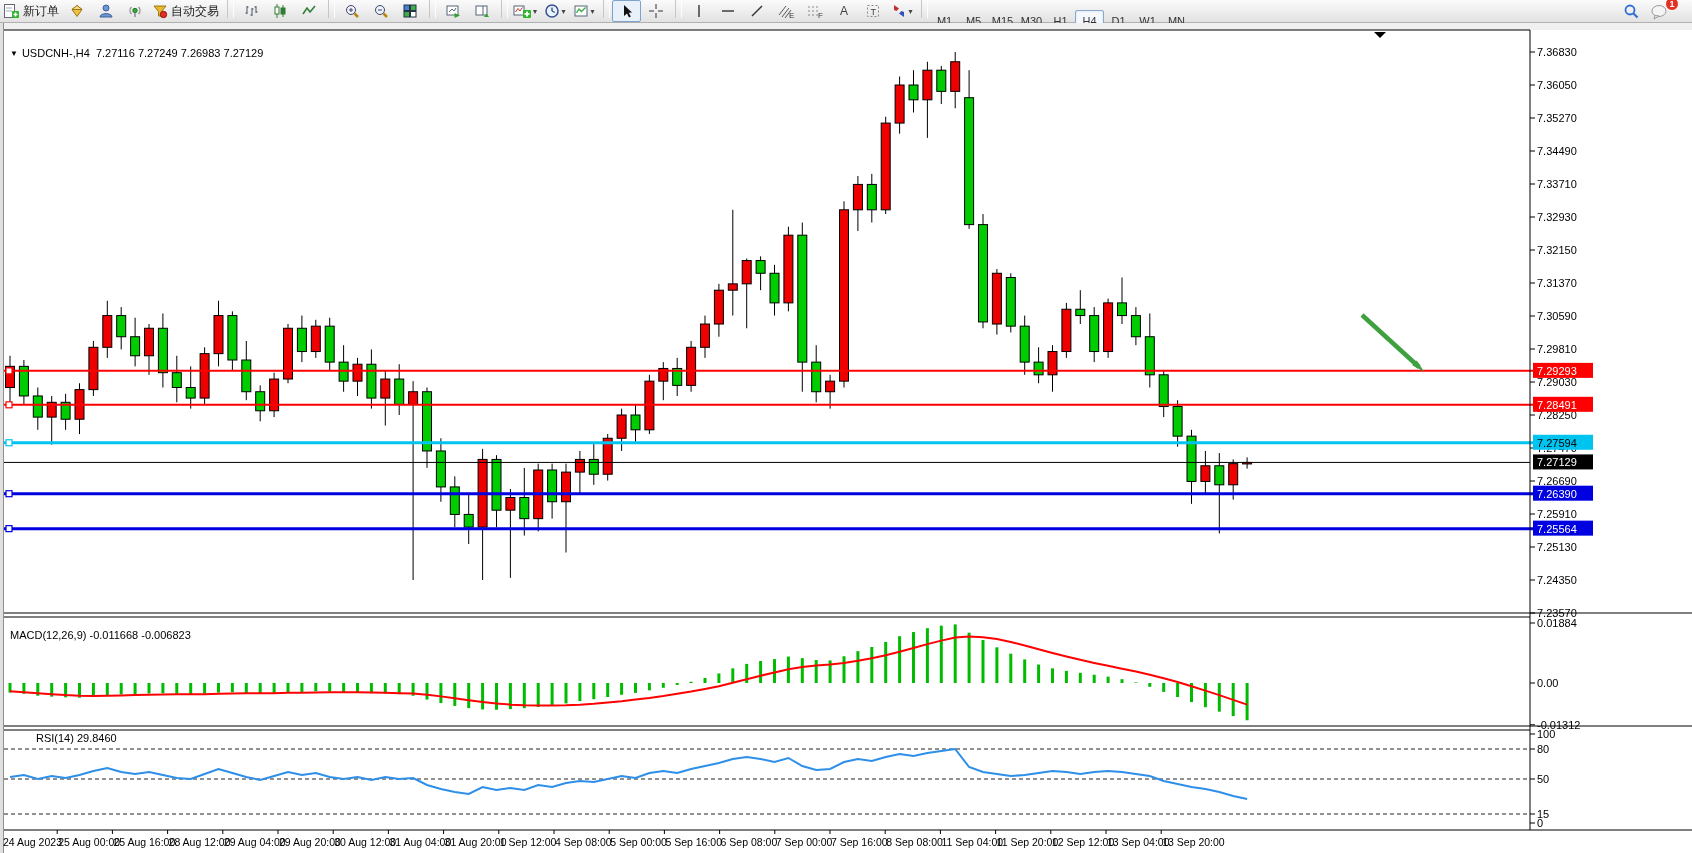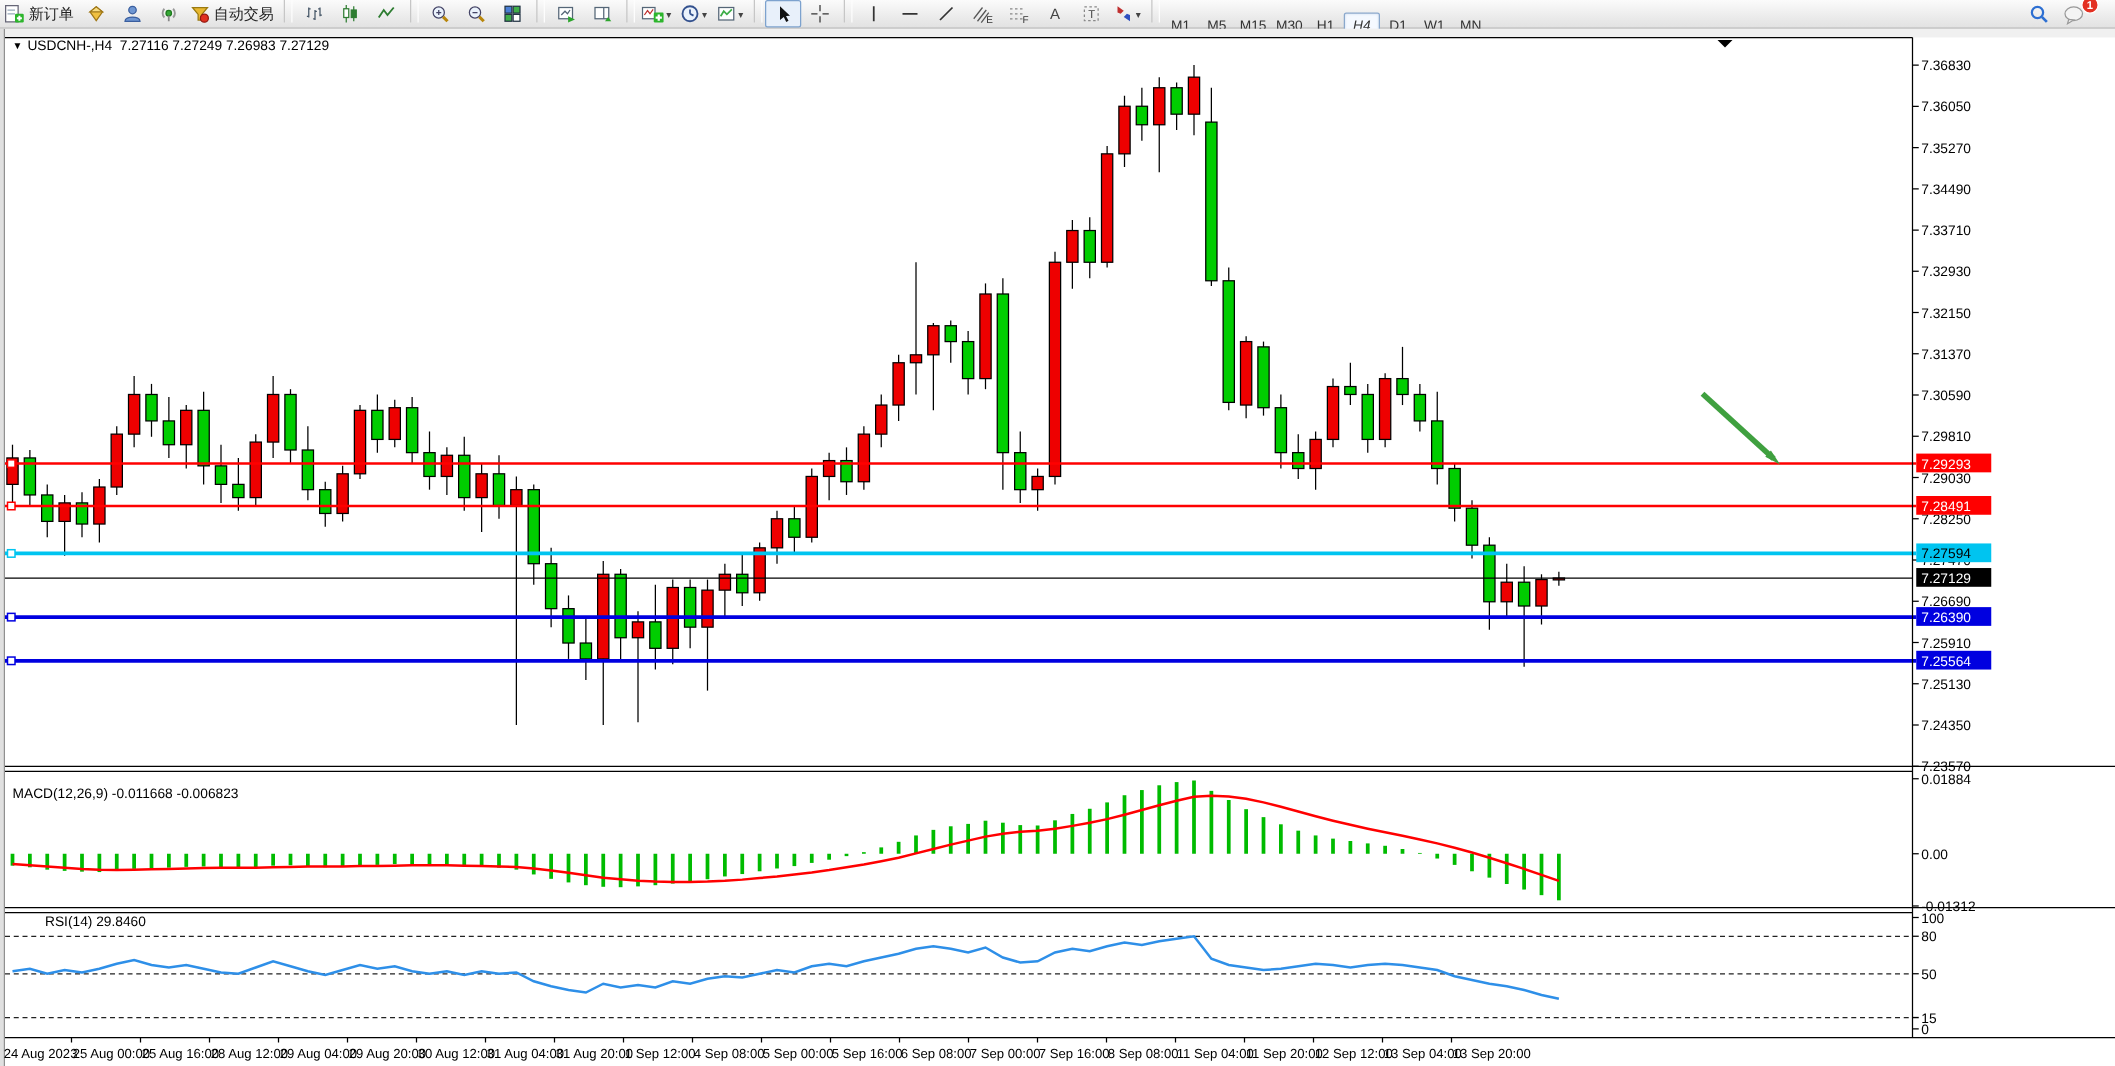--- a/index.html
+++ b/index.html
@@ -9,29 +9,29 @@
     background:linear-gradient(#fbfbfb,#e9e9e9 70%,#e2e2e2);
     border-bottom:1px solid #b0b0b0;display:flex;align-items:flex-start;box-sizing:border-box;}
   .tb-group{display:flex;align-items:center;height:22px;}
   .tb-sep{width:7px;height:18px;border-left:1px solid #c6c6c6;border-right:1px solid #fdfdfd;margin:0 2px 0 5px;box-sizing:border-box;}
   .tb-btn{display:flex;align-items:center;justify-content:center;height:20px;min-width:23px;
     padding:0 2px;border:1px solid transparent;border-radius:2px;cursor:default;}
   .tb-btn.active{background:#e8f0fa;border-color:#7da2ce;}
   .tb-btn .lbl{font-size:12px;color:#222;margin-left:3px;white-space:nowrap;}
   .tb-btn .caret{font-size:8px;color:#444;margin-left:2px;}
   .tf-btn{font-size:11px;color:#333;width:27px;height:20px;display:flex;align-items:center;justify-content:center;border:1px solid transparent;border-radius:2px;margin-top:20px;}
-  .tf-btn.active{background:#f5f9ff;border-color:#8aa8cc;box-shadow:inset 0 0 2px #c6d6ea;font-style:italic;}
+  .tf-btn.active{background:#f5f9ff;border-color:#8aa8cc;box-shadow:inset 0 0 2px #c6d6ea;}
   #tb-right{margin-left:auto;display:flex;align-items:center;padding-right:18px;}
   .badge{position:absolute;top:-4px;right:-6px;background:#e33022;color:#fff;border-radius:8px;
     font-size:9px;min-width:12px;height:12px;line-height:12px;text-align:center;font-weight:bold;border:1px solid #fff;}
   
   #chart-wrap{position:absolute;left:0;top:23px;width:1692px;height:830px;background:#f0f0f0;}
   #chart-svg{position:absolute;left:0;top:0;}
   .overlay-label{position:absolute;font-size:11px;color:#000;white-space:nowrap;}
-  #chart-title{left:10px;top:8px;}
+  #chart-title{left:10px;top:24px;}
   #chart-title .tri{font-size:8px;margin-right:4px;vertical-align:1px;}
   #macd-label{left:10px;top:606px;}
   #rsi-label{left:10px;top:709px;padding-left:26px;}
   text{font-family:"Liberation Sans",sans-serif;}
 </style>
 </head>
 <body>
 
 <div id="app">
   <div id="toolbar">

